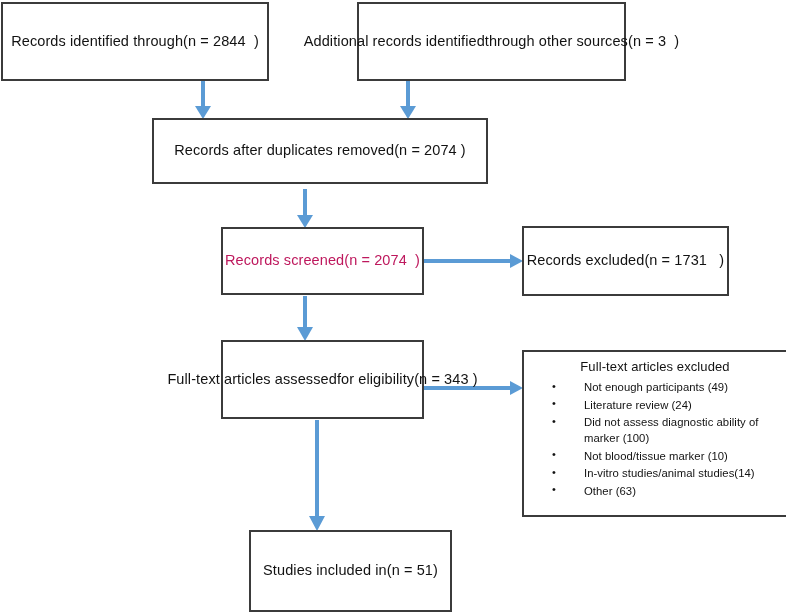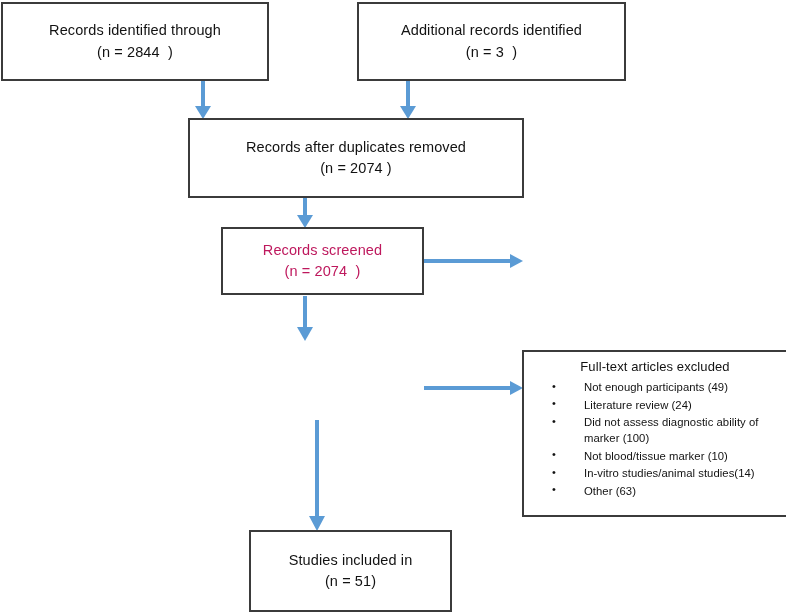--- a/index.html
+++ b/index.html
@@ -17,38 +17,38 @@
     height: 614px;
     background: #ffffff;
     overflow: hidden;
   }
   .node {
     position: absolute;
     box-sizing: border-box;
     background: #ffffff;
     border: 2px solid #3b3b3b;
     display: flex;
-    flex-direction: column;
+    flex-direction: row;
     align-items: center;
     justify-content: center;
     text-align: center;
     color: #121212;
     font-size: 14.5px;
     line-height: 1.45;
     letter-spacing: 0.1px;
   }
   .node .line {
     display: block;
     white-space: pre;
   }
 
   
   #node-identified      { left: 1px;   top: 2px;   width: 268px; height: 79px; }
   #node-additional      { left: 357px; top: 2px;   width: 269px; height: 79px; }
-  #node-duplicates      { left: 152px; top: 118px; width: 336px; height: 80px; margin-left: 36px; }
+  #node-duplicates      { left: 152px; top: 118px; width: 336px; height: 66px; }
   #node-screened        { left: 221px; top: 227px; width: 203px; height: 68px; }
   #node-excluded        { left: 522px; top: 226px; width: 207px; height: 70px; }
   #node-fulltext        { left: 221px; top: 340px; width: 203px; height: 79px; }
   #node-fulltext-excl   { left: 522px; top: 350px; width: 266px; height: 167px;
                           display: block; padding: 6px 0 0 0; }
   #node-included        { left: 221px; top: 530px; width: 203px; height: 82px; margin-left: 28px; }
 
   
   .excl-head {
     text-align: center;
@@ -140,34 +140,44 @@
     </svg>
   </div>
 
   <div class="node" id="node-identified" style="border-color: rgb(59, 59, 59); color: rgb(18, 18, 18); background: rgb(255, 255, 255);">
     <span class="line">Records identified through</span>
     <span class="line">(n = 2844  )</span>
   </div>
 
   <div class="node" id="node-additional" style="border-color: rgb(59, 59, 59); color: rgb(18, 18, 18); background: rgb(255, 255, 255);">
     <span class="line">Additional records identified</span>
+    <span class="line">through other sources</span>
     <span class="line">(n = 3  )</span>
   </div>
 
   <div class="node" id="node-duplicates" style="border-color: rgb(59, 59, 59); color: rgb(18, 18, 18); background: rgb(255, 255, 255);">
     <span class="line">Records after duplicates removed</span>
     <span class="line">(n = 2074 )</span>
   </div>
 
   <div class="node" id="node-screened" style="border-color: rgb(59, 59, 59); color: #be185d; background: rgb(255, 255, 255);">
     <span class="line">Records screened</span>
     <span class="line">(n = 2074  )</span>
   </div>
 
+  <div class="node" id="node-excluded" style="border-color: rgb(59, 59, 59); color: rgb(18, 18, 18); background: rgb(255, 255, 255);">
+    <span class="line">Records excluded</span>
+    <span class="line">(n = 1731   )</span>
+  </div>
 
+  <div class="node" id="node-fulltext" style="border-color: rgb(59, 59, 59); color: rgb(18, 18, 18); background: rgb(255, 255, 255);">
+    <span class="line">Full-text articles assessed</span>
+    <span class="line">for eligibility</span>
+    <span class="line">(n = 343 )</span>
+  </div>
 
   <div class="node" id="node-fulltext-excl" style="border-color: rgb(59, 59, 59); color: rgb(18, 18, 18); background: rgb(255, 255, 255);">
     <div class="excl-head">
       <span class="line">Full-text articles excluded</span>
     </div>
     <ul class="excl-list" id="excl-reasons">
         <li><span class="bullet">•</span><span>Not enough participants (49)</span></li>
         <li><span class="bullet">•</span><span>Literature review (24)</span></li>
         <li><span class="bullet">•</span><span>Did not assess diagnostic ability of marker (100)</span></li>
         <li><span class="bullet">•</span><span>Not blood/tissue marker (10)</span></li>

